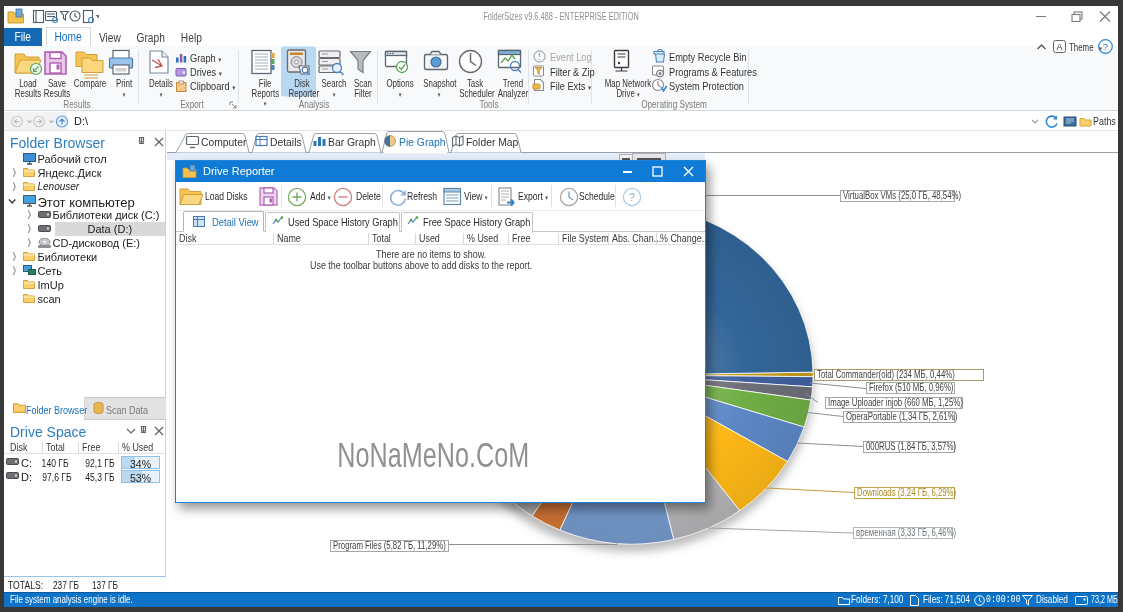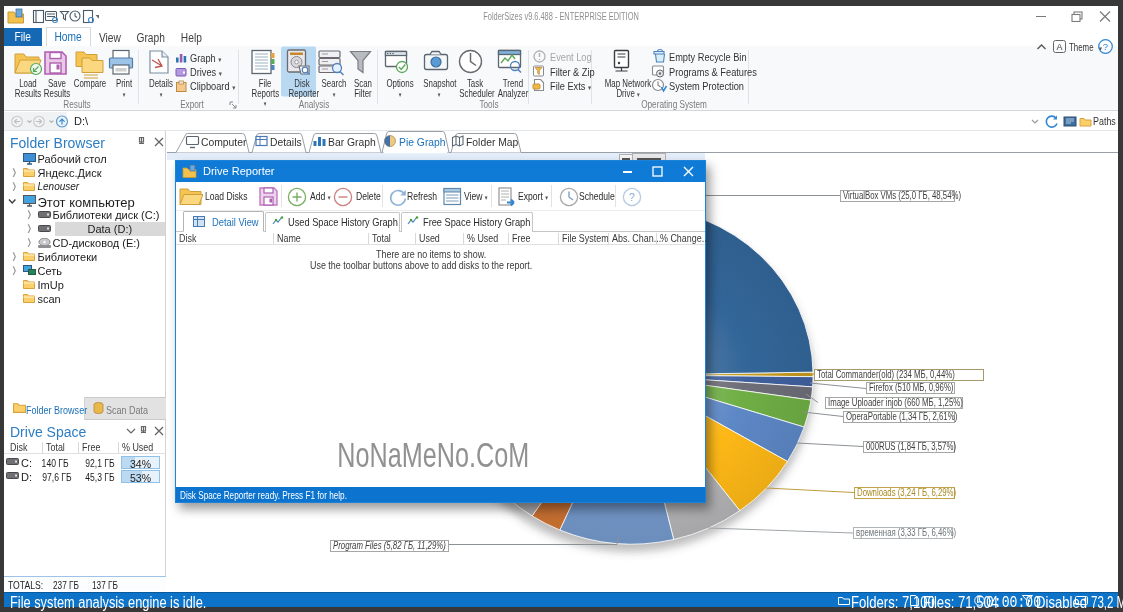--- a/index.html
+++ b/index.html
@@ -12,21 +12,21 @@
 .rtabtxt { position:absolute; top:31px; font-size:12px; color:#3f3f3f; }
 #ribbon { position:absolute; left:4px; top:46px; width:1114px; height:65px; background:#f7f9fb; border-bottom:1px solid #d4d8db; }
 .rsep { position:absolute; top:4px; height:54px; width:1px; background:#dfe2e6; }
 .glabel { position:absolute; top:53px; width:100px; font-size:10px; color:#7b7b7b; text-align:center; transform:scaleX(0.82); }
 .bb { position:absolute; top:30px; font-size:10.5px; color:#333; text-align:center; line-height:9.5px; transform:scaleX(0.75); }
 .bb div { margin-top:3px; }
 .si { position:absolute; font-size:10.5px; color:#333; white-space:nowrap; transform:scaleX(0.88); transform-origin:0 50%; }
 .crt { font-size:7px; color:#555; }
 #lpanel { position:absolute; left:4px; top:131px; width:162px; height:460px; background:#fff; border-right:1px solid #cfd2d6; font-size:11px; color:#1c1c1c; }
 .tarrow { position:absolute; color:#9a9a9a; font-size:8px; line-height:8px; transform:scale(0.75,1.1); }
-#status { position:absolute; left:4px; top:592px; width:1114px; height:15px; background:#0c73c8; color:#fff; font-size:16px; border-top:1px solid #0a5a9e; z-index:95; }
+#status { position:absolute; left:4px; top:592px; width:1114px; height:15px; background:#0c73c8; color:#fff; font-size:10px; border-top:1px solid #0a5a9e; z-index:95; }
 #dlg { position:absolute; left:175px; top:160px; width:531px; height:343px; background:#fff; border:1px solid #1d83d8; box-shadow:4px 6px 10px rgba(0,0,0,0.4); z-index:50; }
 .sqz { display:inline-block; transform:scaleX(0.78); transform-origin:0 50%; white-space:nowrap; }
 .sqzl { display:inline-block; transform:scaleX(0.84); transform-origin:0 50%; white-space:nowrap; }
 .sqzr { display:inline-block; transform:scaleX(0.78); transform-origin:100% 50%; white-space:nowrap; }
 .lbl { position:absolute; z-index:10; background:#fff; border:1px solid #a3a8a3; font-size:10px; color:#3f3f3f; line-height:10px; padding:0px 2px; white-space:nowrap; }
 .dcol { position:absolute; top:0; font-size:10.5px; color:#383838; height:13px; line-height:13px; white-space:nowrap; transform:scaleX(0.85); transform-origin:0 50%; }
 .dsep { position:absolute; top:1px; height:11px; width:1px; background:#d9d9d9; }
 .tbtxt { position:absolute; top:8px; font-size:11px; color:#2b2b2b; white-space:nowrap; transform:scaleX(0.78); transform-origin:0 50%; }
 .tbsep { position:absolute; top:3px; height:22px; width:1px; background:#e2e2e2; }
 </style>
@@ -555,21 +555,21 @@
 </svg>
 
 <div class="lbl" style="left:840px;top:189.5px;width:115px;text-align:center;"><span class="sqz">VirtualBox VMs (25,0 ГБ, 48,54%)</span></div>
 <div class="lbl" style="left:814px;top:368.5px;width:170px;text-align:right;border-color:#a59a6a;"><span class="sqz">Total Commander(old) (234 МБ, 0,44%)</span></div>
 <div class="lbl" style="left:866px;top:381.5px;width:89px;text-align:center;"><span class="sqz">Firefox (510 МБ, 0,96%)</span></div>
 <div class="lbl" style="left:817px;top:396.5px;width:138px;text-align:center;margin-left:8px;"><span class="sqz">Image Uploader injob (660 МБ, 1,25%)</span></div>
 <div class="lbl" style="left:843px;top:410.5px;width:112px;text-align:center;"><span class="sqz">OperaPortable (1,34 ГБ, 2,61%)</span></div>
 <div class="lbl" style="left:863px;top:440.5px;width:92px;text-align:center;"><span class="sqz">000RUS (1,84 ГБ, 3,57%)</span></div>
 <div class="lbl" style="left:854px;top:486.5px;width:101px;text-align:center;border-color:#c3a24a;color:#a8891f;"><span class="sqz">Downloads (3,24 ГБ, 6,29%)</span></div>
 <div class="lbl" style="left:853px;top:527px;width:100px;text-align:center;border-color:#b0b5b9;color:#6e757a;"><span class="sqz">временная (3,33 ГБ, 6,46%)</span></div>
-<div class="lbl" style="left:330px;top:539.5px;width:119px;text-align:left;font-style:italic;"><span class="sqz">Program Files (5,82 ГБ, 11,29%)</span></div>
+<div class="lbl" style="left:330px;top:539.5px;width:119px;text-align:left;"><span class="sqz">Program Files (5,82 ГБ, 11,29%)</span></div>
 
 <div id="dlg">
 
   <div class="abs" style="left:0;top:0;width:529px;height:21px;background:#0f7bd7;">
     <svg class="abs" style="left:6px;top:3px;" width="15" height="15" viewBox="0 0 15 15">
         <path d="M1,4 h4 l1.5,1.5 H14 v8 H1 Z" fill="#f2c14e" stroke="#c89b33" stroke-width="0.8"></path>
         <rect x="8" y="1" width="5" height="6" fill="#6fa8d8" stroke="#3f6fa0" stroke-width="0.7"></rect>
       </svg>
     <div class="abs" style="left:27px;top:4px;font-size:11px;color:#fff;">Drive Reporter</div>
     <div class="abs" style="left:447px;top:10px;width:9px;height:1.5px;background:#fff;"></div>
@@ -676,23 +676,20 @@
       <div class="dsep" style="left:287px;"></div>
       <div class="dsep" style="left:332px;"></div>
       <div class="dsep" style="left:382px;"></div>
       <div class="dsep" style="left:432px;"></div>
       <div class="dsep" style="left:480px;"></div>
   </div>
   <div class="abs" style="left:0;top:88px;width:529px;text-align:center;font-size:10.5px;color:#3a3a3a;line-height:11px;"><span class="sqz" style="transform:scaleX(0.85);">There are no items to show.</span><br><span class="sqz" style="transform:scaleX(0.85);">Use the toolbar buttons above to add disks to the report.</span></div>
 
   <div class="abs" id="wmark" style="left:-7px;top:274px;width:529px;text-align:center;font-size:35px;color:#919191;"><span style="display:inline-block;transform:scaleX(0.72);">NoNaMeNo.CoM</span></div>
 
-  <div class="abs" style="left:0;top:326px;width:529px;height:15px;background:#0c74cf;">
-    <div class="abs" style="left:4px;top:2px;font-size:10.5px;color:#fff;"><span class="sqzl" style="transform:scaleX(0.78);">Disk Space Reporter ready. Press F1 for help.</span></div>
-  </div>
 </div>
 
 <div id="status">
   <div class="abs" style="left:6px;top:1px;"><span class="sqzl" style="transform:scaleX(0.8);">File system analysis engine is idle.</span></div>
   <svg class="abs" style="left:834px;top:3px;" width="12" height="10" viewBox="0 0 12 10">
       <path d="M0.5,1.5 h4 l1,1.5 h6 v5.5 h-11 Z" fill="none" stroke="#fff" stroke-width="1"></path>
     </svg>
   <div class="abs" style="left:847px;top:1px;white-space:nowrap;"><span class="sqzl" style="transform:scaleX(0.82);">Folders: 7,100</span></div>
   <svg class="abs" style="left:906px;top:2px;" width="9" height="11" viewBox="0 0 9 11">
       <path d="M0.5,0.5 h5 l3,3 v7 h-8 Z" fill="none" stroke="#fff" stroke-width="1"></path>

